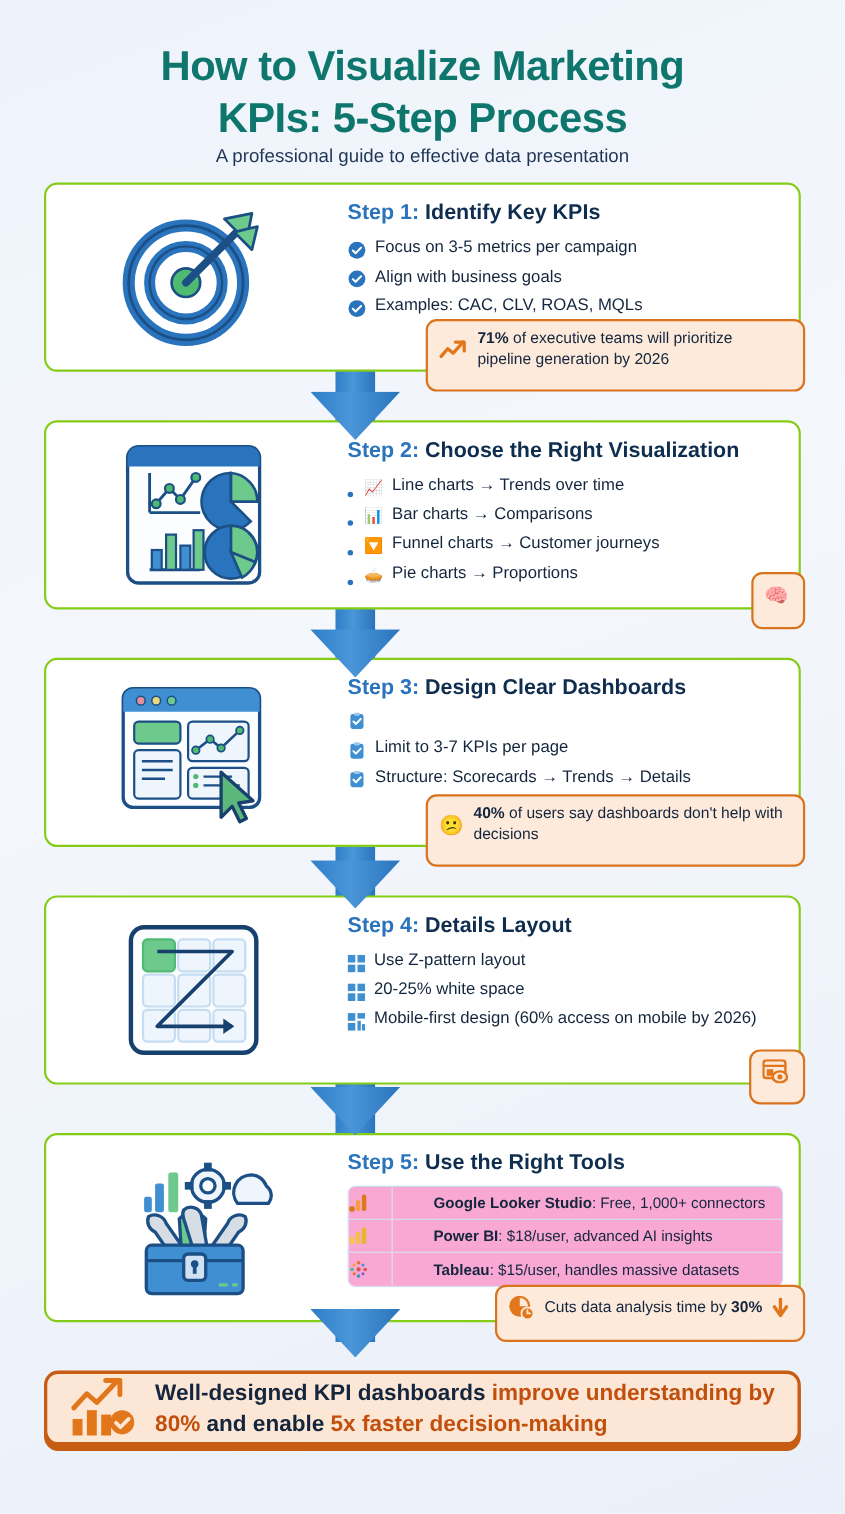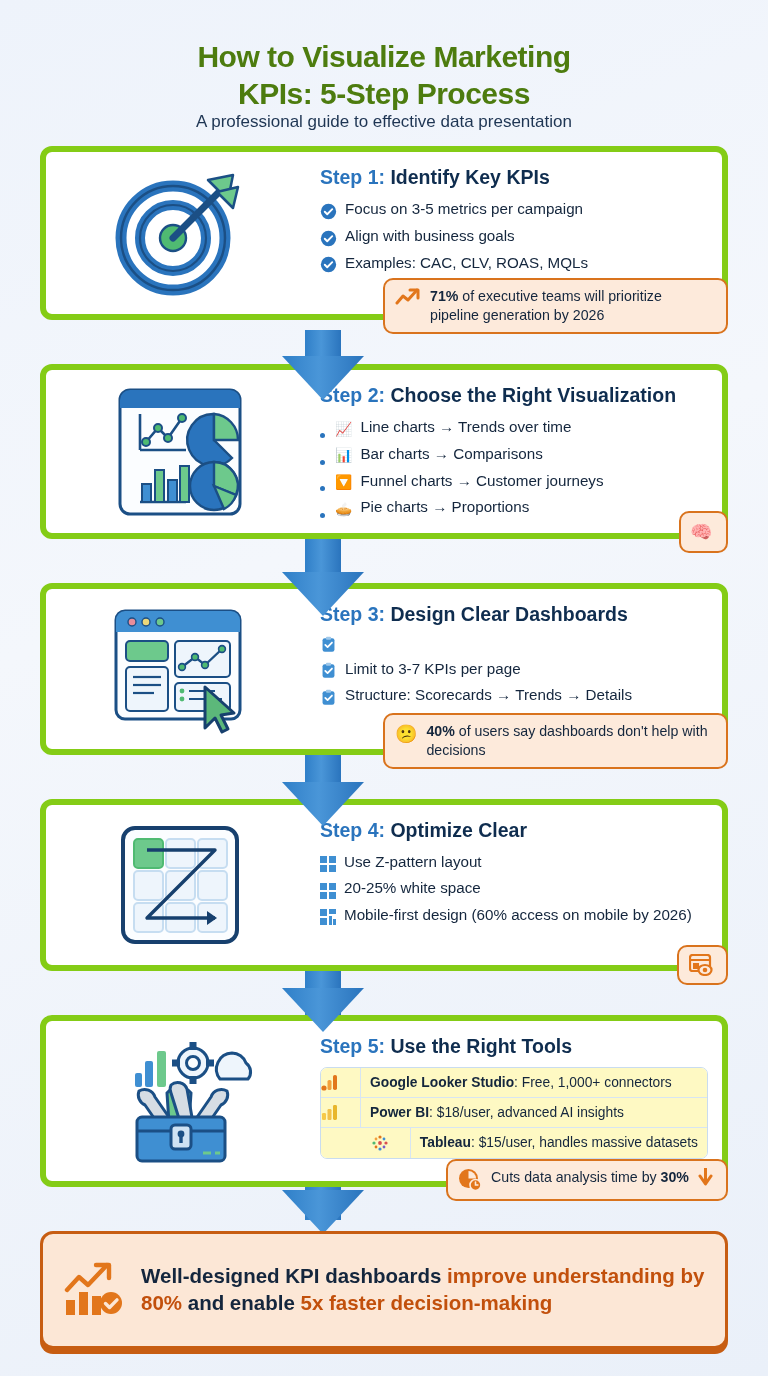--- a/index.html
+++ b/index.html
@@ -6,21 +6,21 @@
   body {
     width: 768px; height: 1376px;
     background: linear-gradient(160deg, #eef3fb 0%, #f4f7fc 40%, #eaf0f9 100%);
     font-family: "Liberation Sans", sans-serif;
     position: relative; overflow: hidden;
   }
 
   
   .header { padding: 38px 40px 0; text-align: center; }
   .title {
-    font-size: 30px; font-weight: 700; color: #4d7c0f;
+    font-size: 38px; font-weight: 700; color: #0f766e;
     letter-spacing: -0.5px; line-height: 1.24;
   }
   .subtitle {
     font-size: 17px; color: #1e3553; font-weight: 400;
   }
 
   
   .spine {
     position: absolute; left: 305px; top: 330px; width: 36px; height: 890px;
     background: linear-gradient(90deg,#2f7fc8 0%,#4a96d8 45%,#2a74bd 100%);
@@ -29,21 +29,21 @@
   .arrowhead {
     position: absolute; left: 282px; width: 82px; height: 44px; z-index: 3;
     background: linear-gradient(90deg,#2f7fc8 0%,#4a96d8 45%,#2a74bd 100%);
     clip-path: polygon(0 0, 100% 0, 50% 100%);
   }
 
   
   .steps { position: relative; z-index: 2; padding: 0 40px; margin-top: 14px; }
   .card {
     position: relative; background: #ffffff;
-    border: 6px solid #84cc16; border-radius: 12px;
+    border: 2px solid #84cc16; border-radius: 12px;
     display: flex; align-items: stretch;
     margin-bottom: 44px; min-height: 172px;
   }
   .card-illu {
     width: 268px; flex: 0 0 268px;
     display: flex; align-items: center; justify-content: center;
     padding: 10px;
   }
   .card-body { flex: 1; padding: 14px 14px 10px 6px; position: relative; }
   .step-head {
@@ -64,50 +64,50 @@
   .emoji { font-size: 14px; }
 
   
   .chk { width: 17px; height: 17px; margin-top: 1px; }
   .grid-ic { width: 16px; height: 16px; margin-top: 2px; }
 
   
   .pill {
     position: absolute; right: -6px; bottom: -20px;
     background: #fdeadb; border: 2px solid #d9731d; border-radius: 10px;
-    padding: 7px 13px 7px 10px;
-    display: flex; align-items: flex-start; gap: 9px;
+    padding: 7px 13px 17px 10px;
+    display: flex; align-items: center; gap: 9px;
     font-size: 14.2px; color: #14263d; line-height: 1.34;
     max-width: 345px; z-index: 5;
   }
   .pill b { font-weight: 700; }
   .pill .pic { flex: 0 0 auto; font-size: 18px; }
 
   
   .tools { border: 1px solid #c9dcef; border-radius: 7px; overflow: hidden; }
   .tool-row {
     display: flex; align-items: center;
     font-size: 13.8px; color: #14263d;
-    border-bottom: 1px solid #d7e5f3; background: #fef9c3;
-  }
-  .tool-row:last-child { border-bottom: none; justify-content: flex-end; }
+    border-bottom: 1px solid #d7e5f3; background: #f9a8d4; gap: 28px;
+  }
+  .tool-row:last-child { border-bottom: none; }
   .tool-ic {
     width: 40px; flex: 0 0 40px; text-align: center;
     padding: 6px 0; font-size: 15px; border-right: 1px solid #d7e5f3;
   }
   .tool-tx { padding: 6px 9px; }
   .tool-tx b { font-weight: 700; }
 
   
   .banner {
     position: relative; z-index: 4; margin: 4px 40px 0;
     background: #fce7d6; border: 3px solid #c75d12; border-radius: 13px;
     box-shadow: 0 5px 0 #c75d12;
-    display: flex; align-items: flex-start; gap: 16px;
-    padding: 28px 20px;
+    display: flex; align-items: flex-end; gap: 16px;
+    padding: 3px 20px;
   }
   .banner-tx {
     font-size: 20.5px; font-weight: 700; color: #14263d; line-height: 1.34;
   }
   .banner-tx .hi { color: #c2500c; }
 
   svg { display: block; }
 </style>
 </head>
 <body>
@@ -328,21 +328,21 @@
         <rect x="17" y="81" width="29" height="29" rx="4" fill="#eef5fc" stroke="#c6ddf1" stroke-width="2"></rect>
         <rect x="49" y="81" width="29" height="29" rx="4" fill="#eef5fc" stroke="#c6ddf1" stroke-width="2"></rect>
         <rect x="81" y="81" width="29" height="29" rx="4" fill="#eef5fc" stroke="#c6ddf1" stroke-width="2"></rect>
         <path d="M30 28 L98 28 L30 96 L98 96" fill="none" stroke="#17406e" stroke-width="3.4" stroke-linejoin="round"></path>
         <path d="M90 89 L100 96 L90 103" fill="#17406e"></path>
       </svg>
     </div>
     <div class="card-body">
       <div class="step-head">
         <span class="step-num">Step 4:</span>
-        <span>Optimize Clear</span>
+        <span>Details Layout</span>
       </div>
       <ul class="blist">
         <li>
           <span class="bi">
             <svg class="grid-ic" viewBox="0 0 16 16">
                 <rect x="0" y="0" width="7" height="7" fill="#3f8fd2"></rect>
                 <rect x="9" y="0" width="7" height="7" fill="#3f8fd2"></rect>
                 <rect x="0" y="9" width="7" height="7" fill="#3f8fd2"></rect>
                 <rect x="9" y="9" width="7" height="7" fill="#3f8fd2"></rect>
               </svg>

